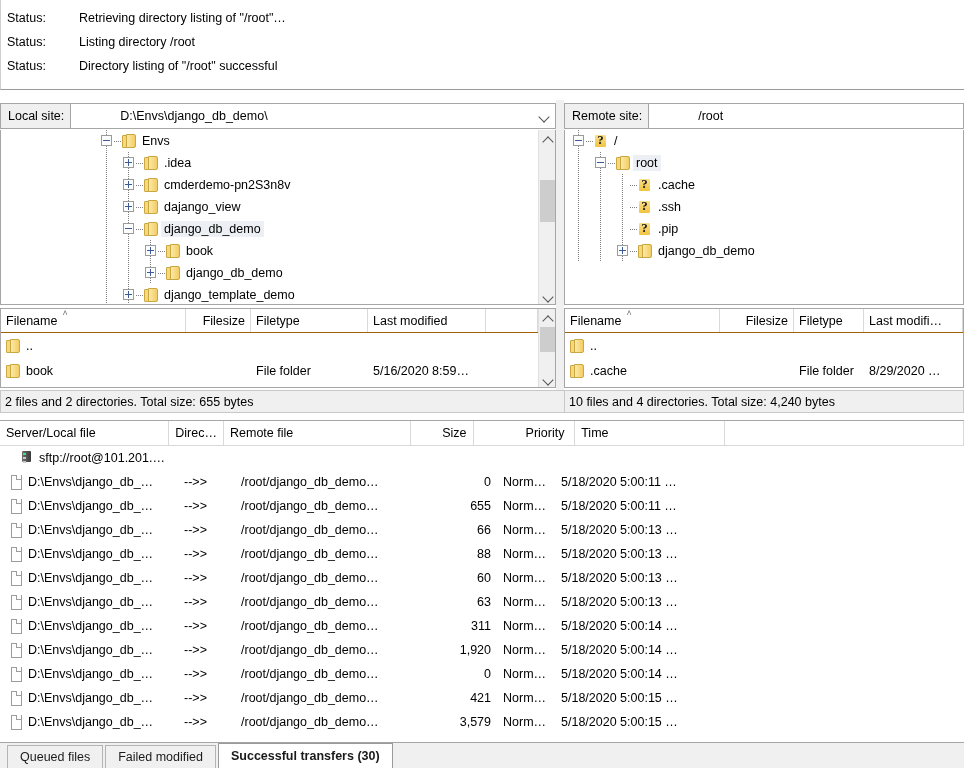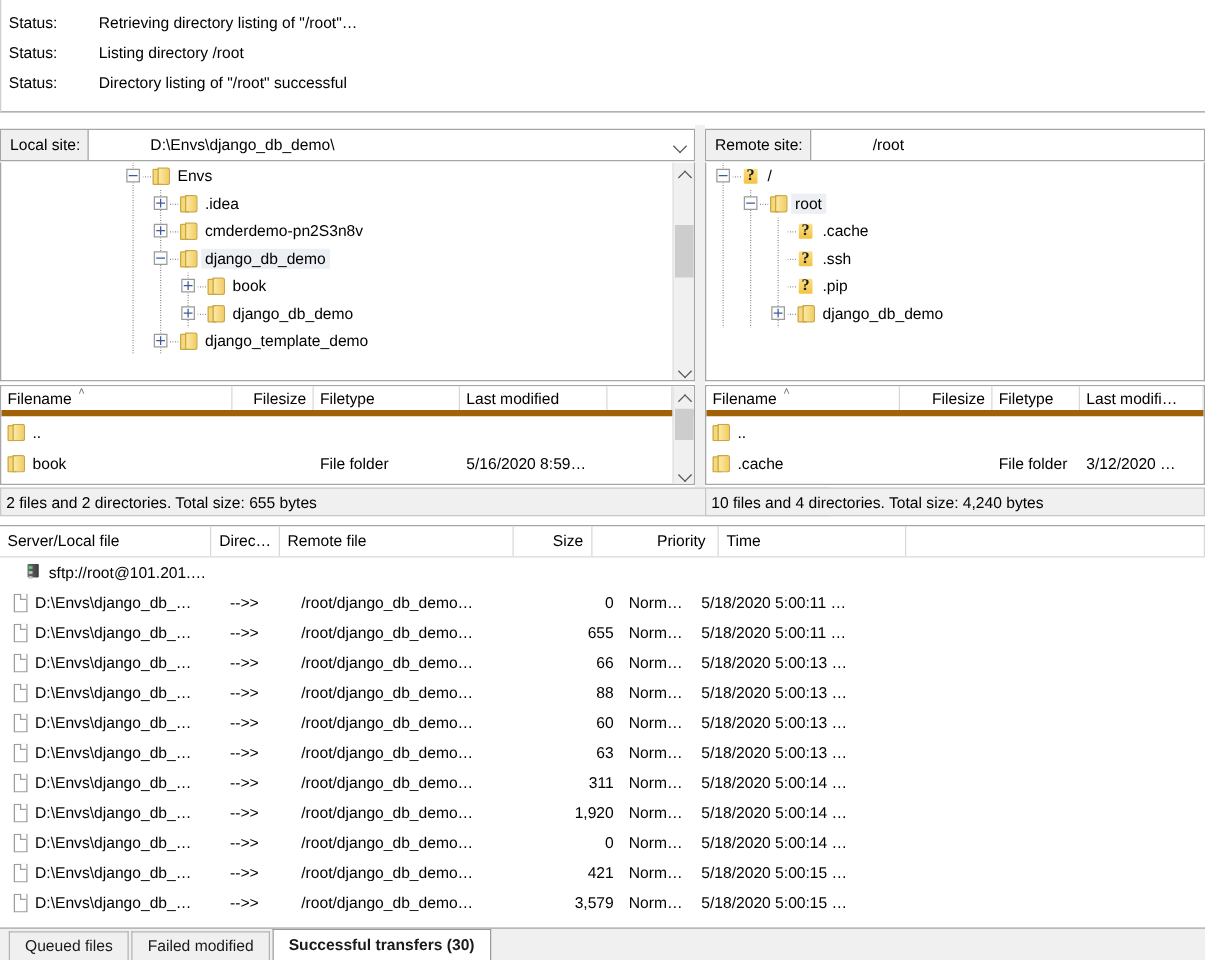--- a/index.html
+++ b/index.html
@@ -170,21 +170,21 @@
     position: absolute; left: 1px; width: 15px; background: #cdcdcd;
   }
 
   
   .listpane {
     position: absolute; top: 308px; height: 80px;
     background: #ffffff; border: 1px solid #a6a6a6; overflow: hidden;
   }
   .lheader {
     display: flex; height: 24px; background: #ffffff;
-    border-bottom: 5px solid #a16207;
+    border-bottom: 1px solid #a16207;
   }
   .lheader .col {
     position: relative; display: flex; align-items: center;
     border-right: 1px solid #d9d9d9; padding: 0 5px; overflow: hidden;
     white-space: nowrap;
   }
   .lheader .col.num { justify-content: flex-end; }
   .sortmark {
     position: absolute; top: 1px; left: 50%; margin-left: -22px;
     width: 9px; height: 6px; color: #777; font-size: 9px; line-height: 6px;
@@ -288,20 +288,28 @@
           <span class="tlabel" style="position: absolute; left: 160px;">.idea</span>
         </div>
         <div class="tnode">
           <div class="dotline-v" style="left: 105px; top: 0px; height: 22px;"></div>
           <div class="dotline-v" style="left: 127px; top: 0px; height: 22px;"></div>
           <div class="expander plus" style="left: 122px; top: 5px;"></div>
           <div class="dotline-h" style="left: 135px; width: 7px;"></div>
           <span class="ico-folder" style="position: absolute; left: 143px; top: 4px;"></span>
           <span class="tlabel" style="position: absolute; left: 160px;">cmderdemo-pn2S3n8v</span>
         </div>
+        <div class="tnode">
+          <div class="dotline-v" style="left: 105px; top: 0px; height: 22px;"></div>
+          <div class="dotline-v" style="left: 127px; top: 0px; height: 22px;"></div>
+          <div class="expander plus" style="left: 122px; top: 5px;"></div>
+          <div class="dotline-h" style="left: 135px; width: 7px;"></div>
+          <span class="ico-folder" style="position: absolute; left: 143px; top: 4px;"></span>
+          <span class="tlabel" style="position: absolute; left: 160px;">dajango_view</span>
+        </div>
         <div class="tnode selected">
           <div class="dotline-v" style="left: 105px; top: 0px; height: 22px;"></div>
           <div class="dotline-v" style="left: 127px; top: 0px; height: 22px;"></div>
           <div class="expander minus" style="left: 122px; top: 5px;"></div>
           <div class="dotline-h" style="left: 135px; width: 7px;"></div>
           <span class="ico-folder" style="position: absolute; left: 143px; top: 4px;"></span>
           <span class="tlabel" style="position: absolute; left: 160px;">django_db_demo</span>
         </div>
         <div class="tnode">
           <div class="dotline-v" style="left: 105px; top: 0px; height: 22px;"></div>
@@ -497,21 +505,21 @@
             <span class="ico-folder"></span>
             <span class="nm">.cache</span>
           </div>
           <div class="cell num" style="width: 74px;">
             <span></span>
           </div>
           <div class="cell" style="width: 70px;">
             <span>File folder</span>
           </div>
           <div class="cell" style="width: 99px;">
-            <span>3/12/2020 …</span>
+            <span>8/29/2020 …</span>
           </div>
         </div>
       </div>
   </div>
 
   <div class="statusstrip panel-left" style="left:0;width:664px;">
     <span>2 files and 2 directories. Total size: 655 bytes</span>
   </div>
   <div class="statusstrip panel-right" style="left:564px;width:400px;">
     <span>10 files and 4 directories. Total size: 4,240 bytes</span>

